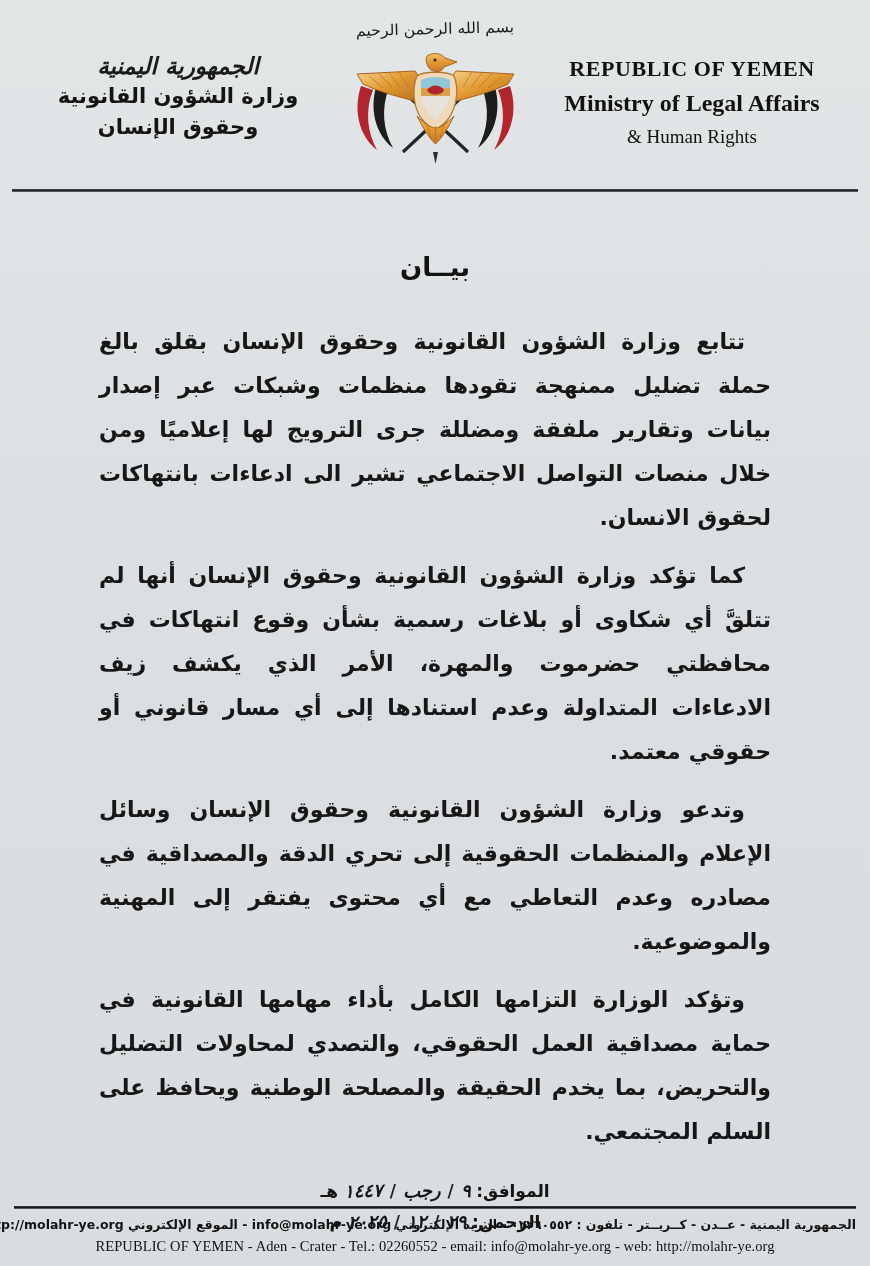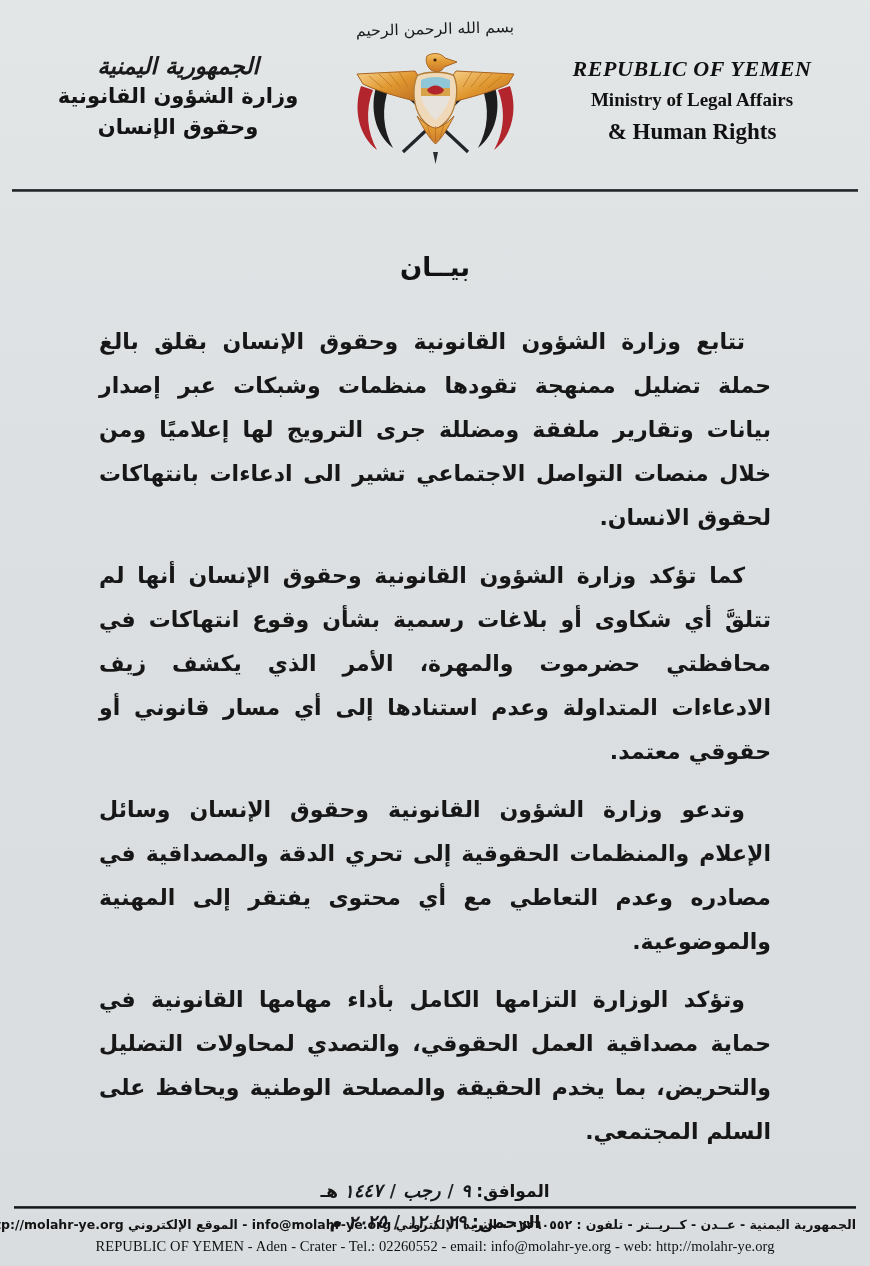--- a/index.html
+++ b/index.html
@@ -67,30 +67,29 @@
   .head-en {
     direction: ltr;
     font-family: "Liberation Serif", "DejaVu Serif", serif;
     color: #111;
   }
   .head-en .ln1 {
     font-size: 22px;
     font-weight: bold;
     letter-spacing: 0.6px;
     line-height: 1.5;
-    font-style: italic;
   }
   .head-en .ln2 {
+    font-size: 24px;
+    font-weight: bold;
+    line-height: 1.55;
+  }
+  .head-en .ln3 {
     font-size: 19px;
-    font-weight: bold;
-    line-height: 1.55;
-  }
-  .head-en .ln3 {
-    font-size: 23px;
-    font-weight: bold;
+    font-weight: normal;
     line-height: 1.55;
   }
 
   
   .emblem-wrap {
     width: 210px;
     text-align: center;
     margin-top: -6px;
   }
   .basmala {

